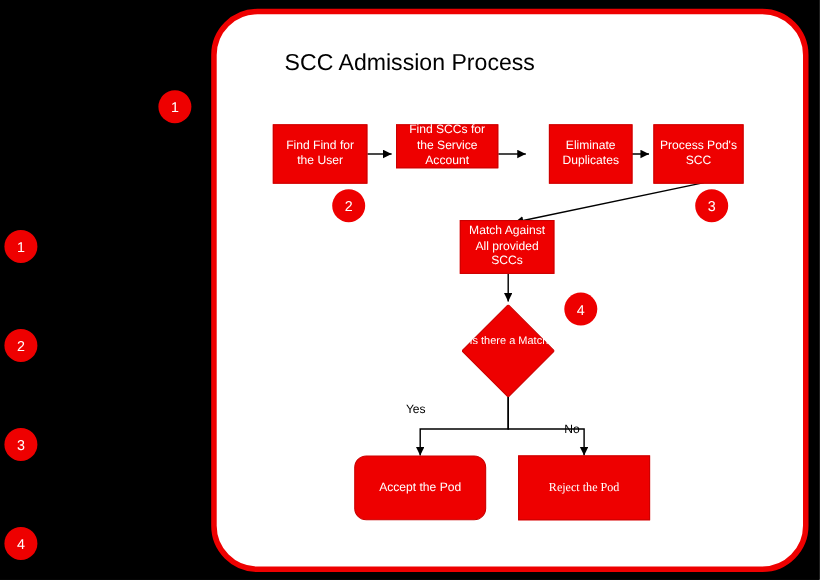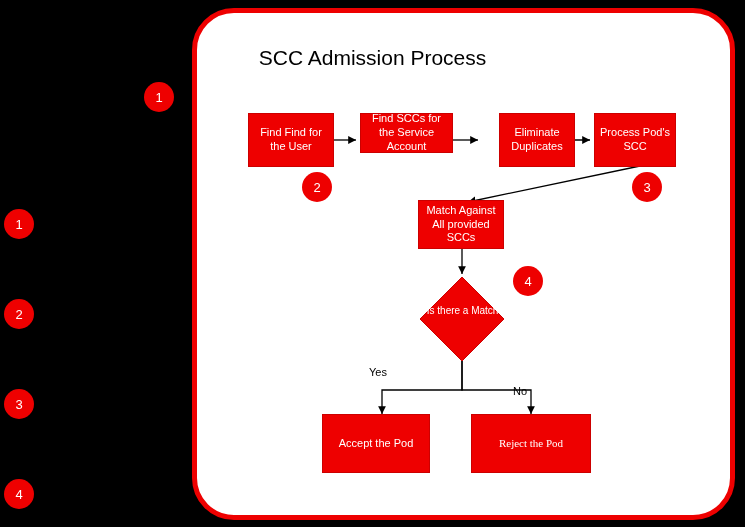--- a/index.html
+++ b/index.html
@@ -160,21 +160,21 @@
     <path d="M462,361 L462,390 L382,390 L382,414" stroke="#000000" stroke-width="1.3" fill="none" marker-end="url(#arrowhead)"></path>
 
     <path d="M462,361 L462,390 L531,390 L531,414" stroke="#000000" stroke-width="1.3" fill="none" marker-end="url(#arrowhead)"></path>
   </svg>
 
   <div class="box" style="left:248px; top:113px; width:86px; height:54px;">Find Find for the User</div>
   <div class="box" style="left:360px; top:113px; width:93px; height:40px;">Find SCCs for the Service Account</div>
   <div class="box" style="left:479px; top:113px; width:76px; height:54px;margin-left:20px;">Eliminate Duplicates</div>
   <div class="box" style="left:594px; top:113px; width:82px; height:54px;">Process Pod's SCC</div>
   <div class="box" style="left:418px; top:200px; width:86px; height:49px;">Match Against All provided SCCs</div>
-  <div class="box" style="left:322px; top:414px; width:108px; height:59px;">Accept the Pod</div>
+  <div class="box" style="left:322px; top:414px; width:120px; height:59px;border-radius:11px;">Accept the Pod</div>
   <div class="box" style="left:471px; top:414px; width:120px; height:59px;font-family:Liberation Serif, serif;">Reject the Pod</div>
 
   <div class="diamond-wrap">
     <svg class="diamond-shape" viewBox="0 0 84 84">
       <polygon points="42,0 84,42 42,84 0,42" fill="#ee0000" stroke="#cc0000" stroke-width="1"></polygon>
     </svg>
     <div class="diamond-label">Is there a Match?</div>
   </div>
 
   <div class="edge-label" style="left:369px; top:366px;">Yes</div>

